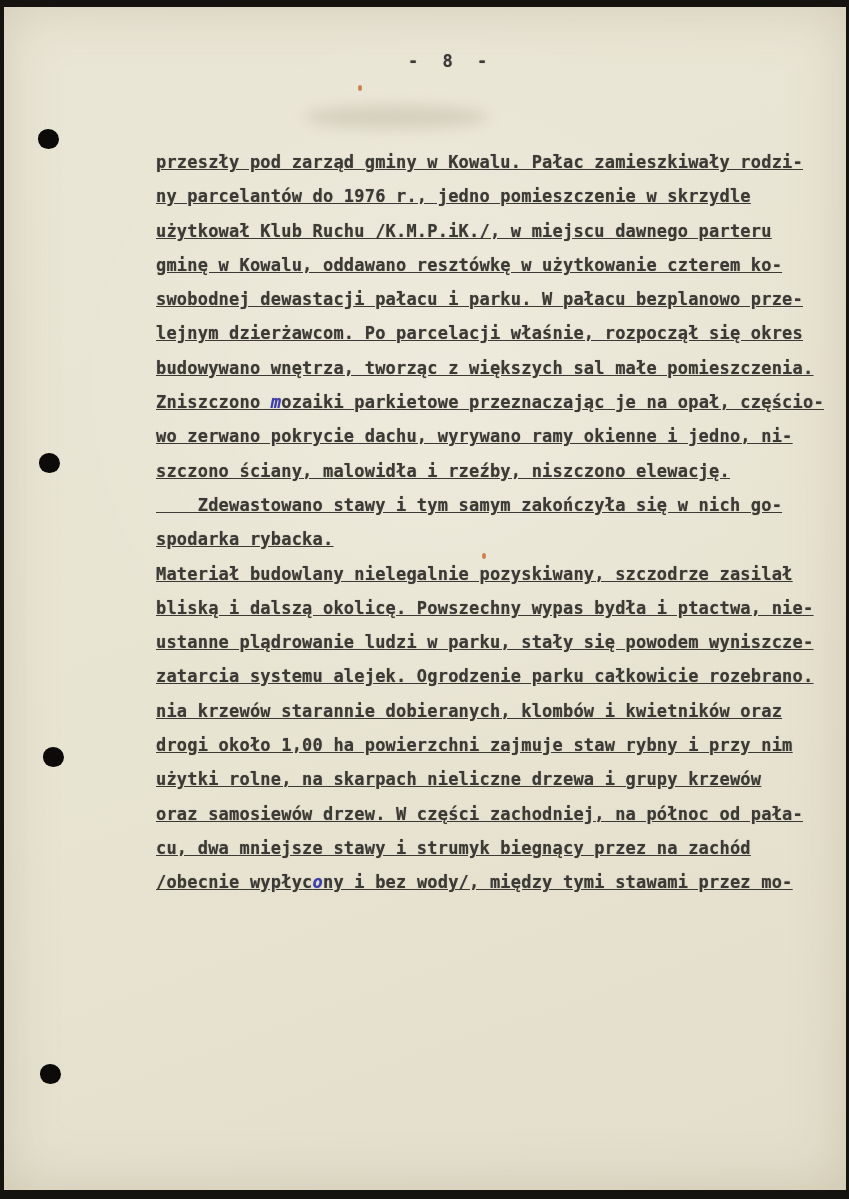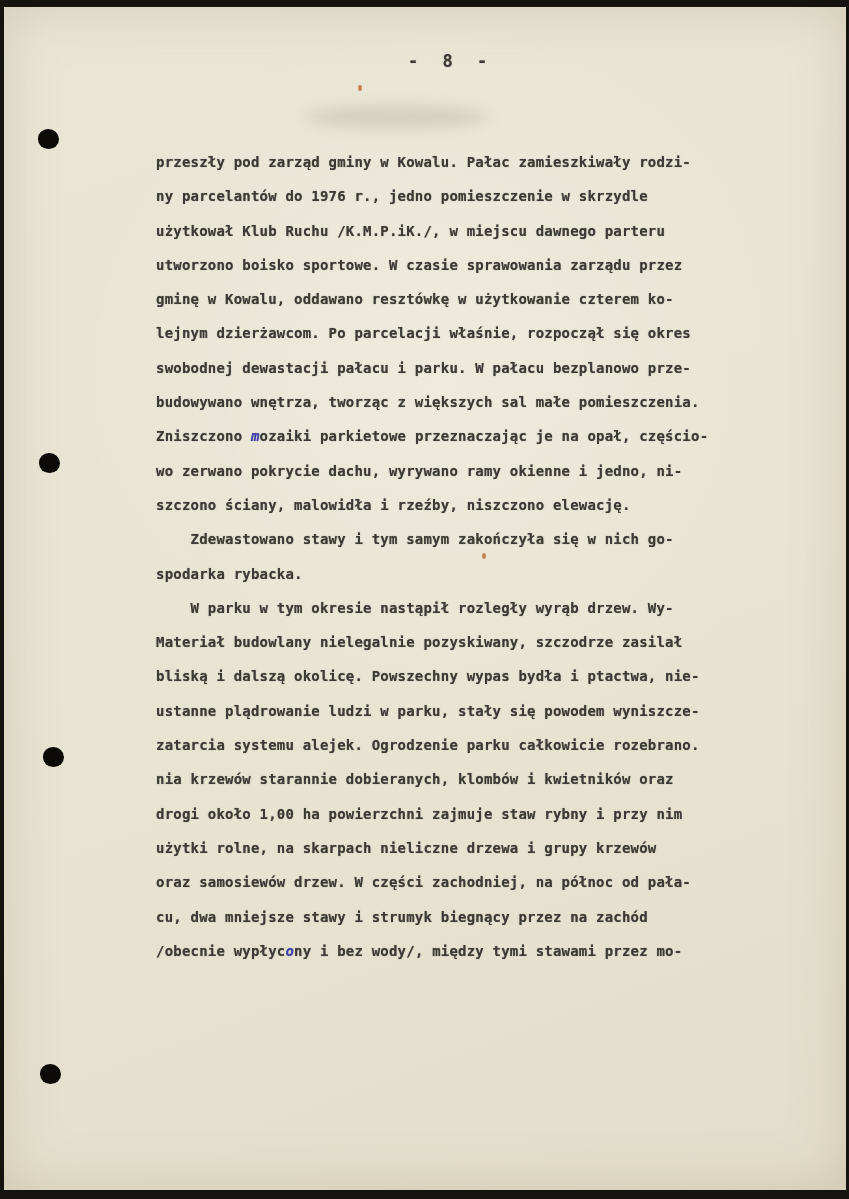--- a/index.html
+++ b/index.html
@@ -40,26 +40,27 @@
   }
   .text-block {
     position: absolute;
     left: 152px;
     top: 138px;
     width: 680px;
   }
   .line {
     height: 34.3px;
     line-height: 34.3px;
-    font-size: 14px;
+    font-size: 17px;
     font-weight: bold;
     color: #3c3a35;
     white-space: pre;
     letter-spacing: 0.2px;
     text-shadow: 0 0 1px rgba(60,58,53,0.6);
+    text-decoration: underline;
   }
   .blue-ink {
     color: #3d3fa6;
     text-shadow: 0 0 1px rgba(61,63,166,0.7);
     font-style: italic;
   }
   .punch {
     position: absolute;
     width: 21px;
     height: 20px;
@@ -93,31 +94,29 @@
 <div class="scan-frame">
   <div class="paper">
     <div class="smudge"></div>
     <div class="speck speck-1"></div>
     <div class="speck speck-2"></div>
     <div class="page-number">- 8 -</div>
     <div class="text-block">
         <div class="line"><span>przeszły pod zarząd gminy w Kowalu. Pałac zamieszkiwały rodzi-</span></div>
         <div class="line"><span>ny parcelantów do 1976 r., jedno pomieszczenie w skrzydle</span></div>
         <div class="line"><span>użytkował Klub Ruchu /K.M.P.iK./, w miejscu dawnego parteru</span></div>
-        <div class="line"><span>utworzono boisko sportowe. W czasie sprawowania zarządu przez</span></div>
         <div class="line"><span>gminę w Kowalu, oddawano resztówkę w użytkowanie czterem ko-</span></div>
+        <div class="line"><span>swobodnej dewastacji pałacu i parku. W pałacu bezplanowo prze-</span></div>
         <div class="line"><span>lejnym dzierżawcom. Po parcelacji właśnie, rozpoczął się okres</span></div>
-        <div class="line"><span>swobodnej dewastacji pałacu i parku. W pałacu bezplanowo prze-</span></div>
         <div class="line"><span>budowywano wnętrza, tworząc z większych sal małe pomieszczenia.</span></div>
         <div class="line"><span>Zniszczono </span><span class="blue-ink">m</span><span>ozaiki parkietowe przeznaczając je na opał, częścio-</span></div>
         <div class="line"><span>wo zerwano pokrycie dachu, wyrywano ramy okienne i jedno, ni-</span></div>
         <div class="line"><span>szczono ściany, malowidła i rzeźby, niszczono elewację.</span></div>
         <div class="line"><span>    Zdewastowano stawy i tym samym zakończyła się w nich go-</span></div>
         <div class="line"><span>spodarka rybacka.</span></div>
-        <div class="line"><span>    W parku w tym okresie nastąpił rozległy wyrąb drzew. Wy-</span></div>
         <div class="line"><span>Materiał budowlany nielegalnie pozyskiwany, szczodrze zasilał</span></div>
         <div class="line"><span>bliską i dalszą okolicę. Powszechny wypas bydła i ptactwa, nie-</span></div>
         <div class="line"><span>ustanne plądrowanie ludzi w parku, stały się powodem wyniszcze-</span></div>
         <div class="line"><span>zatarcia systemu alejek. Ogrodzenie parku całkowicie rozebrano.</span></div>
         <div class="line"><span>nia krzewów starannie dobieranych, klombów i kwietników oraz</span></div>
         <div class="line"><span>drogi około 1,00 ha powierzchni zajmuje staw rybny i przy nim</span></div>
         <div class="line"><span>użytki rolne, na skarpach nieliczne drzewa i grupy krzewów</span></div>
         <div class="line"><span>oraz samosiewów drzew. W części zachodniej, na północ od pała-</span></div>
         <div class="line"><span>cu, dwa mniejsze stawy i strumyk biegnący przez na zachód</span></div>
         <div class="line"><span>/obecnie wypłyc</span><span class="blue-ink">o</span><span>ny i bez wody/, między tymi stawami przez mo-</span></div>

